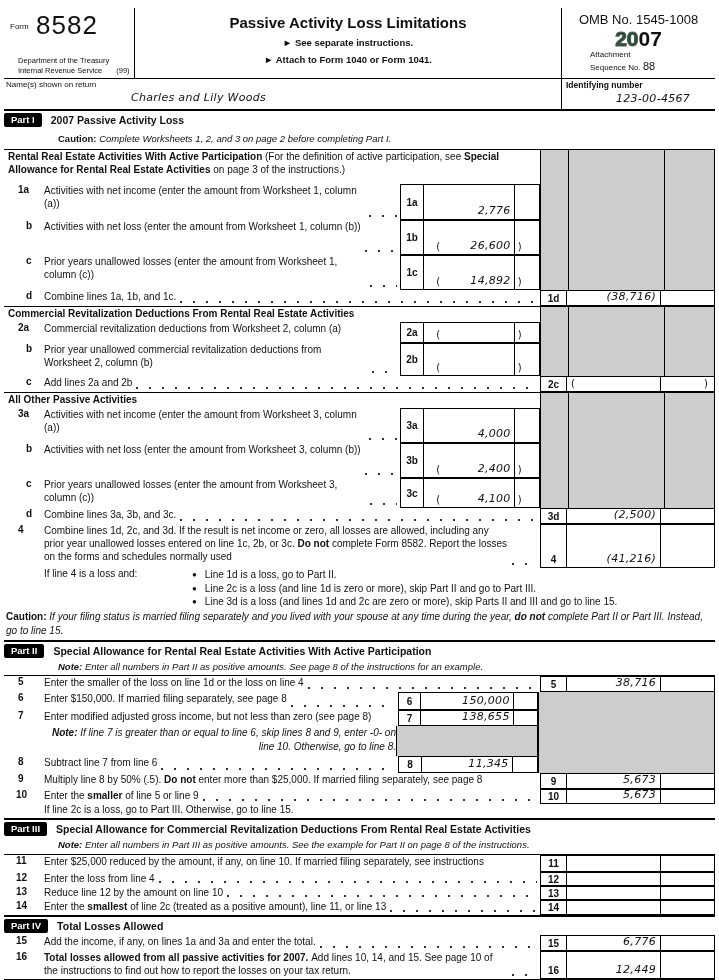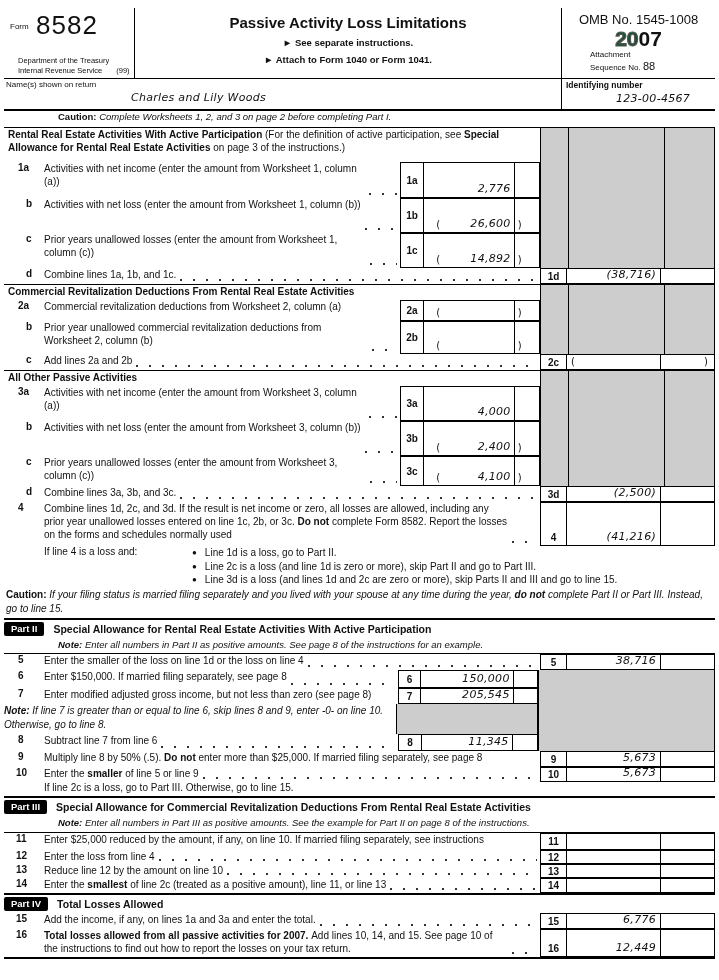--- a/index.html
+++ b/index.html
@@ -44,21 +44,21 @@
   .sub-note{padding-left:54px;font-size:9.5px;}
   .rule-bottom{border-bottom:1px solid #000;}
 
   
   .row{display:flex;align-items:stretch;position:relative;}
   .lbl{flex:1;display:flex;align-items:flex-start;min-width:0;}
   .ln{width:26px;padding-left:14px;font-weight:bold;flex:0 0 auto;}
   .ln.sub{padding-left:22px;width:18px;}
   .ln.wide{padding-left:12px;width:28px;}
   .txt{flex:0 1 auto;line-height:1.3;}
-  .txt.ind{}
+  .txt.ind{margin-left:40px;text-align:right;}
   .dots{flex:1 1 30px;min-width:26px;align-self:flex-end;height:11px;margin:0 3px;
         background-image:radial-gradient(circle at 2px 7px,#333 1px,transparent 1.4px);
         background-size:13px 11px;background-repeat:repeat-x;}
   .sechead{padding-left:4px;line-height:1.3;flex:1;}
 
   
   .mt{width:140px;display:flex;flex:0 0 auto;}
   .mno{width:26px;border:1px solid #000;font-weight:bold;text-align:center;display:flex;align-items:center;justify-content:center;}
   .mamt{width:87px;border:1px solid #000;border-left:1px solid #000;margin-left:-1px;display:flex;align-items:flex-end;justify-content:space-between;padding:0 3px 2px 12px;}
   .mpar{width:25px;border:1px solid #000;margin-left:-1px;display:flex;align-items:flex-end;padding:0 0 2px 3px;}
@@ -128,20 +128,24 @@
     <div class="name-left">
       <span class="small-lab">Name(s) shown on return</span>
       <span class="name-val hw">Charles and Lily Woods</span>
     </div>
     <div class="id-cell">
       <span class="id-lab">Identifying number</span>
       <span class="id-val hw">123-00-4567</span>
     </div>
   </div>
 
+  <div class="bar h20">
+    <span class="badge">Part I</span>
+    <span class="bar-title">2007 Passive Activity Loss</span>
+  </div>
   <div class="sub-note h16 rule-bottom"><span class="b">Caution: </span><span class="i">Complete Worksheets 1, 2, and 3 on page 2 before completing Part I.</span></div>
 
   <div class="row h34">
     <div class="sechead"><span class="b">Rental Real Estate Activities With Active Participation </span><span>(For the definition of active participation, see </span><span class="b">Special Allowance for Rental Real Estate Activities</span><span> on page 3 of the instructions.)</span></div>
     <div class="g3 gray">
           <div class="c1"></div>
           <div class="c2"></div>
           <div class="c3"></div>
         </div>
   </div>
@@ -460,21 +464,21 @@
 
   <div class="row h16">
     <div class="lbl">
           <span class="ln">7</span>
           <span class="txt">Enter modified adjusted gross income, but not less than zero (see page 8)</span>
         </div>
     <div class="mt">
           <div class="mno">7</div>
           <div class="mamt">
             <span class="paren"></span>
-            <span class="val hw">205,545</span>
+            <span class="val hw">138,655</span>
           </div>
           <div class="mpar"></div>
         </div>
     <div class="gblock gray"></div>
   </div>
 
   <div class="row h30">
     <div class="lbl">
           <span class="txt ind" style="line-height:1.4;"><span class="b i">Note: </span><span class="i">If line 7 is greater than or equal to line 6, skip lines 8 and 9, enter -0- on line 10. Otherwise, go to line 8.</span></span>
         </div>

